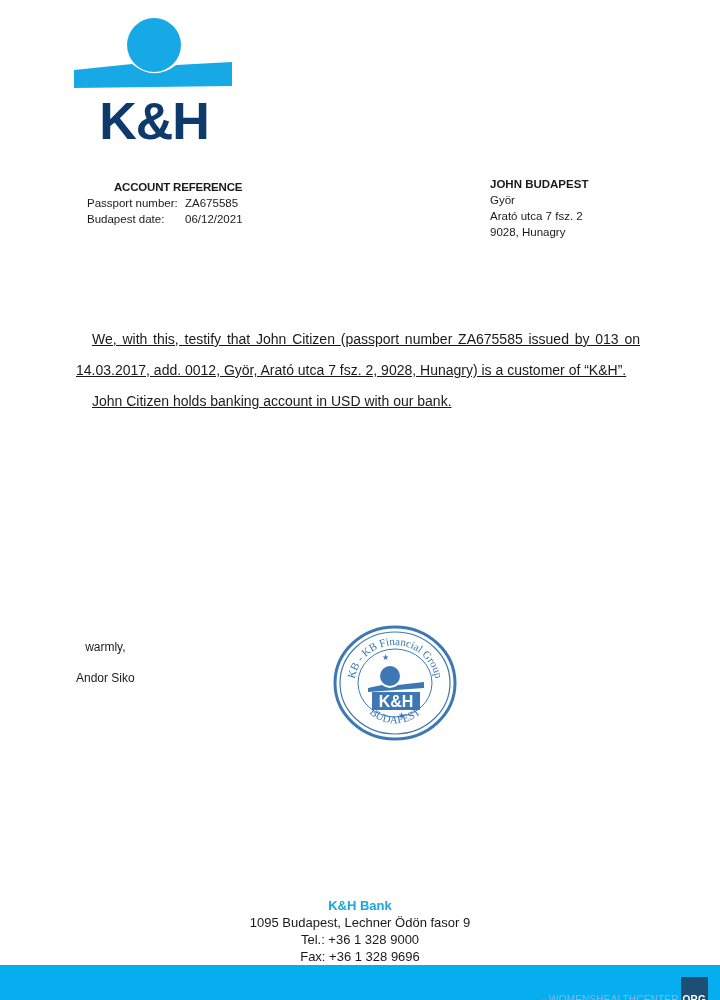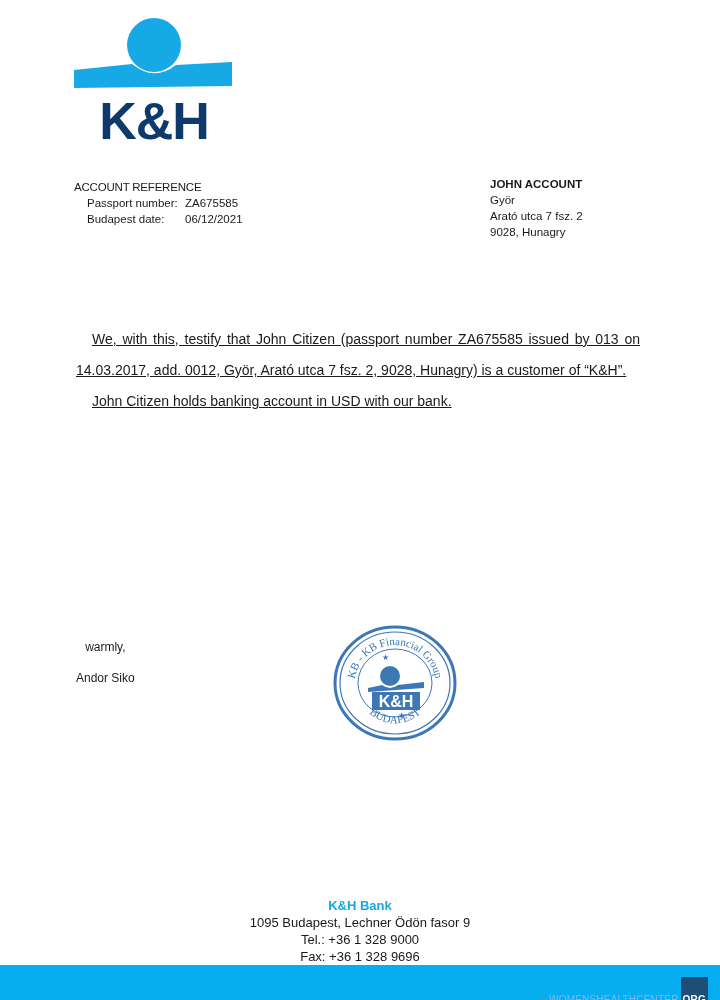--- a/index.html
+++ b/index.html
@@ -3,21 +3,21 @@
 <meta charset="utf-8">
 <style>
   html, body { margin:0; padding:0; }
   body {
     width:720px; height:1000px; position:relative; overflow:hidden;
     background:#ffffff; color:#1a1a1a;
     font-family: "Liberation Sans", "DejaVu Sans", sans-serif;
   }
   .logo { position:absolute; left:72px; top:16px; width:164px; height:126px; }
   .ref-block { position:absolute; left:74px; top:179px; font-size:11.5px; line-height:16px; }
-  .ref-title { font-weight:normal; font-size:11.5px; letter-spacing:-0.2px; }
+  .ref-title { font-weight:bold; font-size:11.5px; letter-spacing:-0.2px;margin-left:40px; }
   .ref-row { display:flex;padding-left:13px; }
   .ref-label { width:98px; }
   .addr-block { position:absolute; left:490px; top:176px; font-size:11.5px; line-height:16px; }
   .addr-name { font-weight:bold; }
   .body-text { position:absolute; left:76px; top:324px; width:564px; font-size:14px; line-height:31px; text-align:justify;text-decoration:underline; }
   .body-text p { margin:0; }
   .indent { text-indent:16px; }
   .sign-block { position:absolute; left:76px; top:632px; font-size:12px; line-height:31px;text-align:center; }
   .stamp { position:absolute; left:332px; top:624px; width:126px; height:118px; }
   .footer { position:absolute; left:0; width:720px; top:897px; text-align:center; font-size:13px; line-height:17px; }
@@ -44,21 +44,21 @@
     <span class="ref-label">Passport number:</span>
     <span>ZA675585</span>
   </div>
   <div class="ref-row">
     <span class="ref-label">Budapest date:</span>
     <span>06/12/2021</span>
   </div>
 </div>
 
 <div class="addr-block">
-  <div class="addr-name">JOHN ACCOUNT</div>
+  <div class="addr-name">JOHN BUDAPEST</div>
   <div>Györ</div>
   <div>Arató utca 7 fsz. 2</div>
   <div>9028, Hunagry</div>
 </div>
 
 <div class="body-text">
   <p class="indent">We, with this, testify that John Citizen (passport number ZA675585 issued by 013 on 14.03.2017, add. 0012, Györ, Arató utca 7 fsz. 2, 9028, Hunagry) is a customer of “K&amp;H”.</p>
   <p class="indent">John Citizen holds banking account in USD with our bank.</p>
 </div>
 

